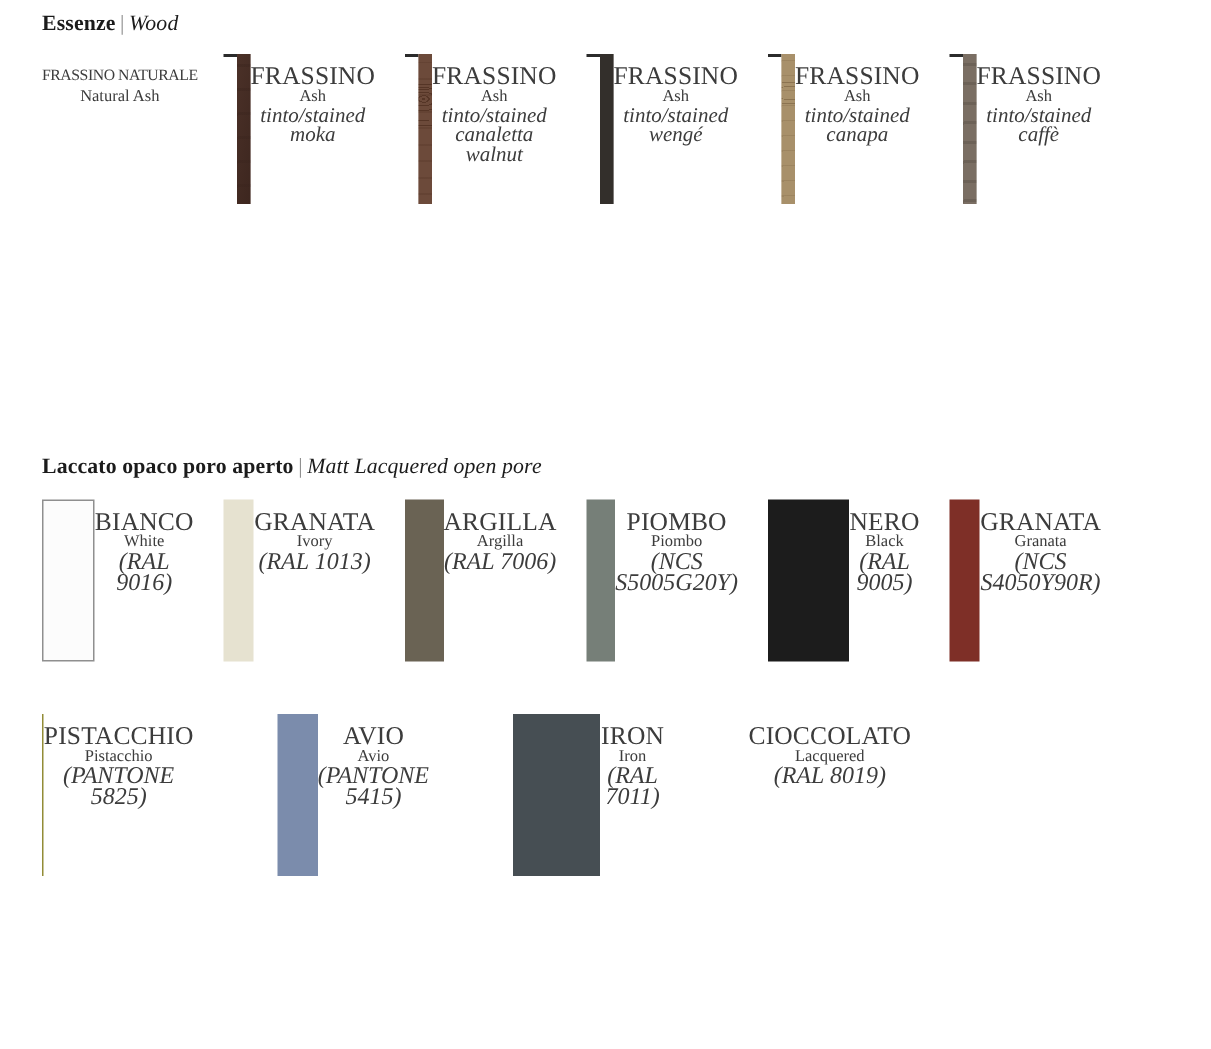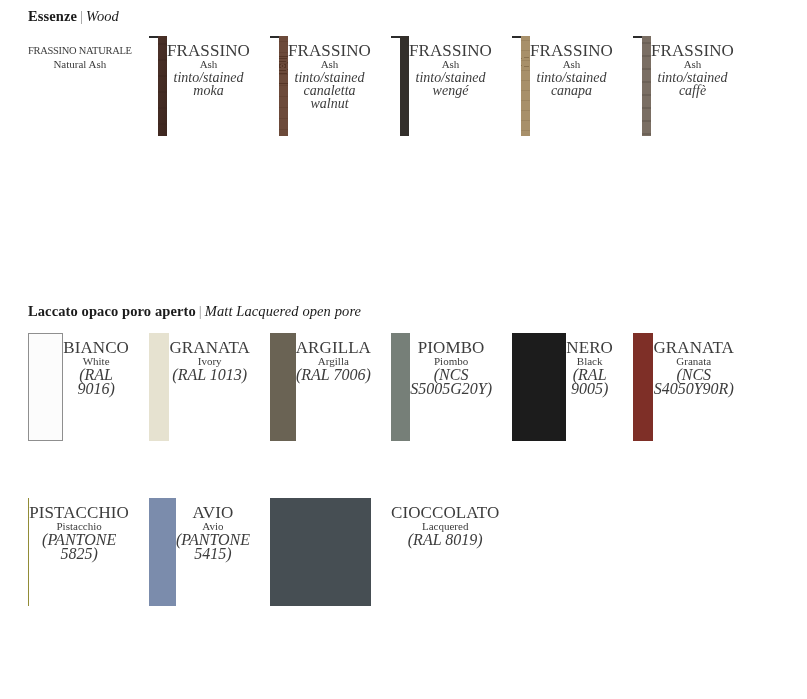--- a/index.html
+++ b/index.html
@@ -226,39 +226,44 @@
       </div>
       <div class="cell">
         <div class="swatch-lacq" style="background: rgb(126, 47, 39);"></div>
         <div class="caption">
           <span class="cap-it">GRANATA</span>
           <span class="cap-en">Granata</span>
           <span class="cap-code">(NCS S4050Y90R)</span>
         </div>
       </div>
     </div>
-  <div class="row" id="lacq-row-2" style="top:498px;">
+  <div class="row" id="lacq-row-2" style="top:476px;gap:36px;">
       <div class="cell">
         <div class="swatch-lacq" style="background: rgb(146, 140, 54);"></div>
         <div class="caption">
           <span class="cap-it">PISTACCHIO</span>
           <span class="cap-en">Pistacchio</span>
           <span class="cap-code">(PANTONE 5825)</span>
         </div>
       </div>
       <div class="cell">
         <div class="swatch-lacq" style="background: rgb(123, 140, 172);"></div>
         <div class="caption">
           <span class="cap-it">AVIO</span>
           <span class="cap-en">Avio</span>
           <span class="cap-code">(PANTONE 5415)</span>
         </div>
       </div>
       <div class="cell">
         <div class="swatch-lacq" style="background: rgb(70, 78, 83);"></div>
+        <div class="caption">
+          <span class="cap-it">IRON</span>
+          <span class="cap-en">Iron</span>
+          <span class="cap-code">(RAL 7011)</span>
+        </div>
       </div>
       <div class="cell">
         <div class="swatch-lacq" style="background: rgb(48, 43, 40);"></div>
         <div class="caption">
           <span class="cap-it">CIOCCOLATO</span>
           <span class="cap-en">Lacquered</span>
           <span class="cap-code">(RAL 8019)</span>
         </div>
       </div>
     </div>

